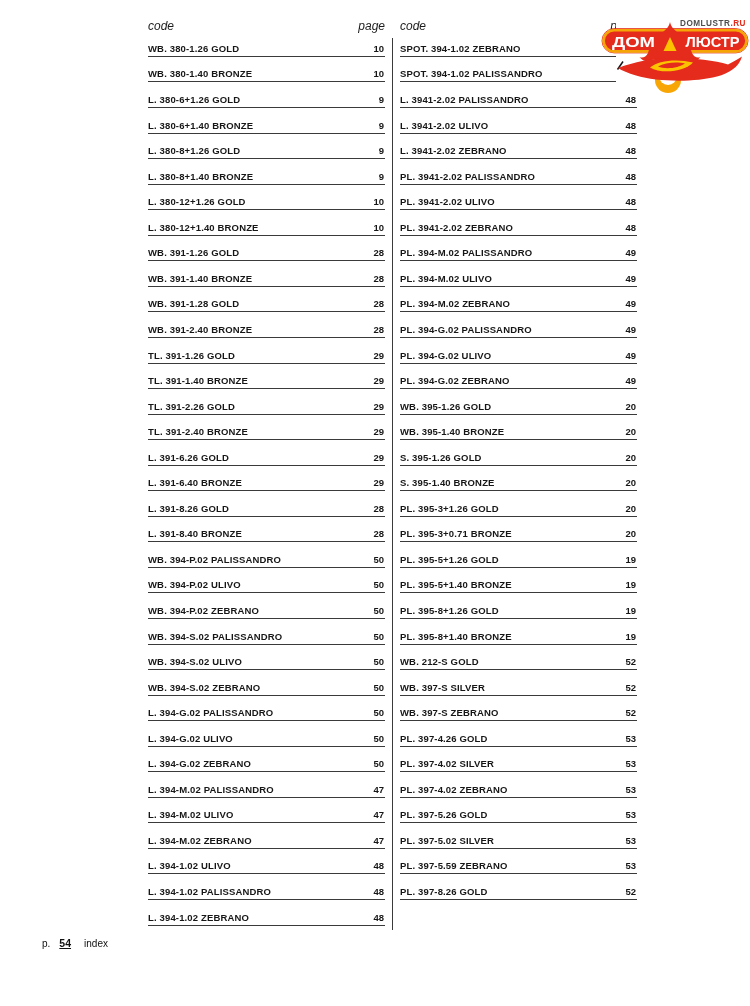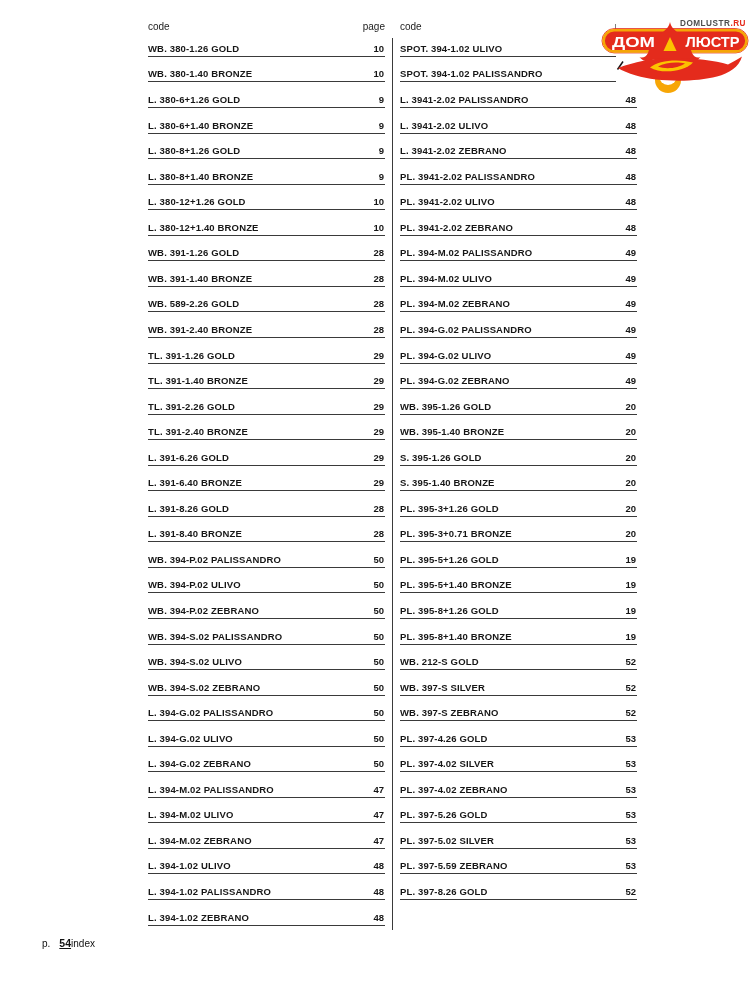--- a/index.html
+++ b/index.html
@@ -4,22 +4,22 @@
 <style>
   html,body{margin:0;padding:0;background:#ffffff;}
   .page{
     position:relative;width:750px;height:1006px;background:#ffffff;
     font-family:"Liberation Sans",sans-serif;overflow:hidden;color:#161616;
   }
   .col{position:absolute;top:23px;width:237px;}
   .col-left{left:148px;}
   .col-right{left:400px;}
   .thead{
-    display:flex;justify-content:space-between;align-items:center;
-    height:8.4px;font-size:10px;line-height:10.5px;color:#1c1c1c;overflow:visible;
+    display:flex;justify-content:space-between;align-items:flex-end;
+    height:8.4px;font-size:12px;line-height:10.5px;color:#1c1c1c;overflow:visible;font-style:italic;
   }
   .rows{margin:0;padding:0;}
   .row{
     display:flex;justify-content:space-between;align-items:flex-end;
     height:25.56px;box-sizing:border-box;border-bottom:1px solid #3a3a3a;
     padding-bottom:2px;
   }
   .code{
     font-weight:bold;font-size:9.5px;letter-spacing:0.15px;white-space:nowrap;
   }
@@ -27,21 +27,21 @@
     font-weight:bold;font-size:9.5px;padding-right:1px;
   }
   .divider{
     position:absolute;left:391.5px;top:38px;width:1px;height:892px;background:#3a3a3a;
   }
   .footer{
     position:absolute;left:42px;top:937px;font-size:10px;color:#111;
     display:flex;align-items:baseline;
   }
   .footer .pnum{font-weight:bold;font-size:10.5px;margin-left:9px;text-decoration:underline;}
-  .footer .idx{}
+  .footer .idx{margin-left:13px;}
   .logo{
     position:absolute;left:600px;top:16px;width:150px;height:82px;
   }
   .logo svg{display:block;}
 </style>
 </head>
 <body>
 
 <div class="page">
 
@@ -96,21 +96,21 @@
           <span class="code">WB. 391-1.26 GOLD</span>
           <span class="pagenum">28</span>
         </div>
 
         <div class="row">
           <span class="code">WB. 391-1.40 BRONZE</span>
           <span class="pagenum">28</span>
         </div>
 
         <div class="row">
-          <span class="code">WB. 589-2.26 GOLD</span>
+          <span class="code">WB. 391-1.28 GOLD</span>
           <span class="pagenum">28</span>
         </div>
 
         <div class="row">
           <span class="code">WB. 391-2.40 BRONZE</span>
           <span class="pagenum">28</span>
         </div>
 
         <div class="row">
           <span class="code">TL. 391-1.26 GOLD</span>
@@ -231,25 +231,25 @@
 
   <div class="divider"></div>
 
   <div class="col col-right">
     <div class="thead">
       <span>code</span>
       <span>page</span>
     </div>
     <div class="rows">
 
-
-        <div class="row">
-          <span class="code">SPOT. 394-1.02 ULIVO</span>
-          <span class="pagenum">48</span>
-        </div>
+        <div class="row">
+          <span class="code">SPOT. 394-1.02 ZEBRANO</span>
+          <span class="pagenum">48</span>
+        </div>
+
 
         <div class="row">
           <span class="code">SPOT. 394-1.02 PALISSANDRO</span>
           <span class="pagenum">48</span>
         </div>
 
         <div class="row">
           <span class="code">L. 3941-2.02 PALISSANDRO</span>
           <span class="pagenum">48</span>
         </div>

